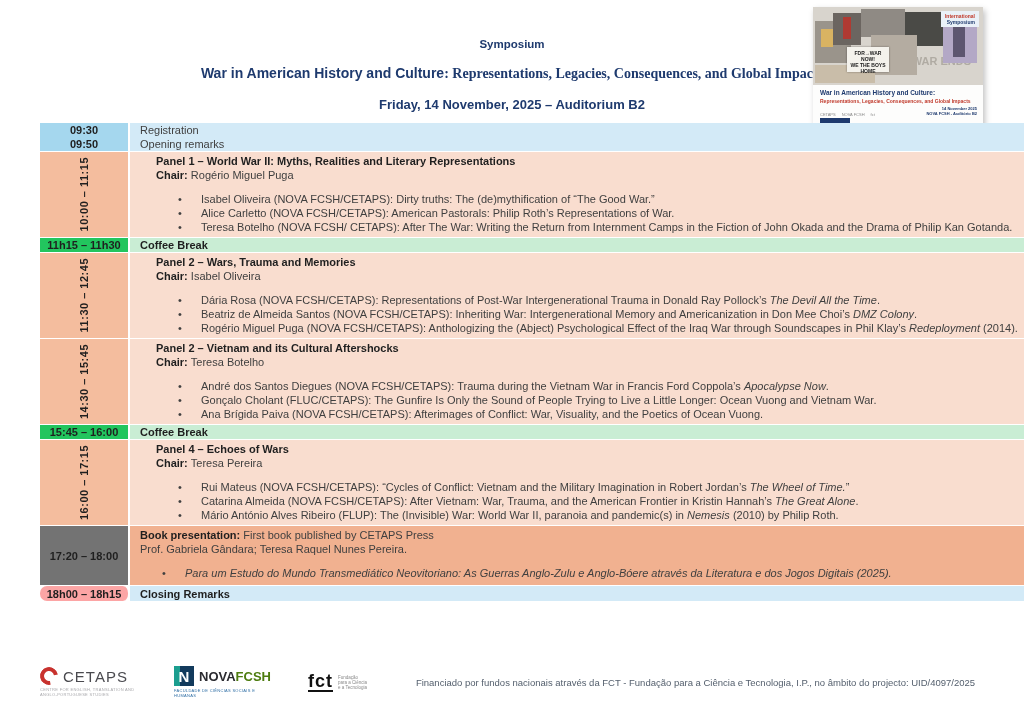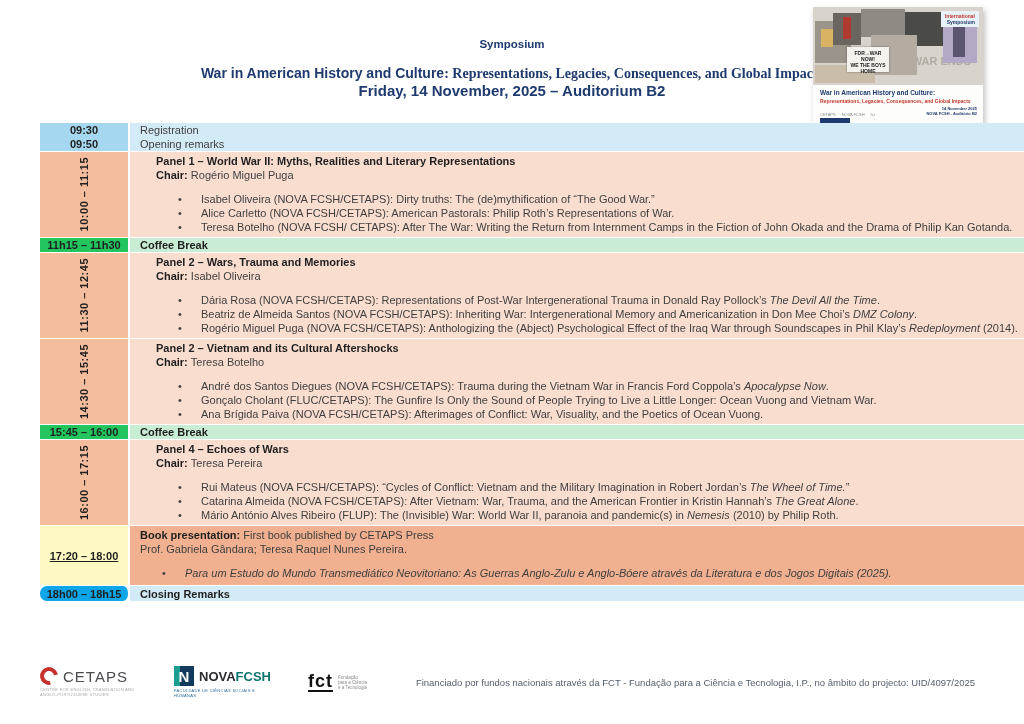--- a/index.html
+++ b/index.html
@@ -7,21 +7,21 @@
     width:1024px;height:724px;position:relative;background:#ffffff;
     font-family:"Liberation Sans", sans-serif;color:#3f3f3f;overflow:hidden;
     -webkit-font-smoothing:antialiased;
   }
   
   .doc-header{position:absolute;top:38px;left:0;width:1024px;text-align:center;color:#1e3a6e;}
   .kicker{font-size:11.5px;font-weight:bold;}
   .title-line{margin-top:14px;font-weight:bold;}
   .title-main{font-size:14px;margin-top:12px;}
   .title-rest{font-size:14px;font-family:Liberation Serif, serif;}
-  .dateline{font-size:15px;font-weight:bold;}
+  .dateline{margin-top:15px;font-size:13px;font-weight:bold;}
   
   .schedule{position:absolute;left:40px;top:123px;width:1009px;display:flex;flex-direction:column;}
   .row{display:flex;margin-bottom:1px;}
   .tcell{
     width:88px;flex:0 0 88px;display:flex;flex-direction:column;align-items:center;justify-content:center;
     font-weight:bold;color:#1f1f1f;font-size:11px;line-height:14px;border-right:2px solid #fff;text-align:center;
   }
   .ccell{flex:1;font-size:11px;line-height:14px;}
   .line{white-space:pre-wrap;}
   .rot div{writing-mode:vertical-rl;transform:rotate(180deg);letter-spacing:.5px;}
@@ -30,23 +30,23 @@
   .ptitle{font-weight:bold;color:#1f1f1f;}
   .blabel{font-weight:bold;color:#1f1f1f;}
   
   .row.blue .tcell{background:#a5d7ee;}
   .row.blue .ccell{background:#d3eaf7;padding:0 8px 0 10px;}
   .row.panel .tcell{background:#f4bd9e;}
   .row.panel .ccell{background:#f9ddcf;padding:2px 8px 3px 26px;}
   .row.break .tcell{background:#22c55e;}
   .row.break .ccell{background:#c9edd4;padding:0 8px 0 10px;}
   .row.break{min-height:14px;}
-  .row.book .tcell{background:#fef9c3;text-decoration:underline;}
+  .row.book .tcell{background:#737373;}
   .row.book .ccell{background:#f1b190;padding:2px 8px 5px 10px;}
-  .row.closing .tcell{background:#0ea5e9;border-radius:7px;}
+  .row.closing .tcell{background:#fca5a5;border-radius:7px;}
   .row.closing .ccell{background:#d3eaf7;padding:1px 8px 0 10px;}
   .bullets{margin-top:10px;}
   .bullet{position:relative;padding-left:45px;}
   .bullet::before{content:"\2022";position:absolute;left:22px;top:0;}
   .bullet.just{text-align:justify;}
   
   .poster{position:absolute;left:813px;top:7px;width:170px;height:120px;background:#f2f1ef;
     box-shadow:2px 3px 6px rgba(0,0,0,.25);overflow:hidden;}
   .collage{position:absolute;left:0;top:0;width:170px;height:78px;background:#d8d4cd;}
   .wm{position:absolute;font-weight:bold;color:rgba(110,105,95,.38);white-space:nowrap;}
@@ -72,21 +72,21 @@
   .logo-row{display:flex;align-items:center;gap:5px;}
   .cetaps-c{width:18px;height:18px;border-radius:50%;border:4px solid #c8322e;border-right-color:transparent;
     transform:rotate(35deg);box-sizing:border-box;}
   .cetaps-name{font-size:15px;letter-spacing:1px;color:#4a4a4f;}
   .logo-caption{font-size:4px;color:#a9a9ad;margin-top:2px;letter-spacing:.3px;max-width:100px;}
   .nova-sq{width:20px;height:20px;background:#123a5c;color:#fff;font-weight:bold;font-size:15px;
     display:flex;align-items:center;justify-content:center;position:relative;}
   .nova-sq::after{content:"";position:absolute;left:0;bottom:0;width:6px;height:20px;background:#1b9e8f;z-index:0;}
   .nova-sq span{position:relative;z-index:1;}
   .nova-name{font-size:13px;font-weight:bold;color:#2b2b30;}
-  .nova-name .sub{color:#0f766e;font-weight:bold;}
+  .nova-name .sub{color:#4d7c0f;font-weight:bold;}
   .nova-caption{color:#2f6ea5;}
   .fct-mark{font-size:18px;font-weight:bold;color:#111;letter-spacing:1px;border-bottom:2px solid #111;
     line-height:16px;padding-bottom:1px;}
   .fct-caption{font-size:4.5px;color:#8a8a8a;line-height:5px;}
   .funding-text{flex:1;text-align:center;font-size:9.5px;color:#55606e;padding-left:10px;}
 </style>
 </head>
 <body>
 
 <div class="page">

